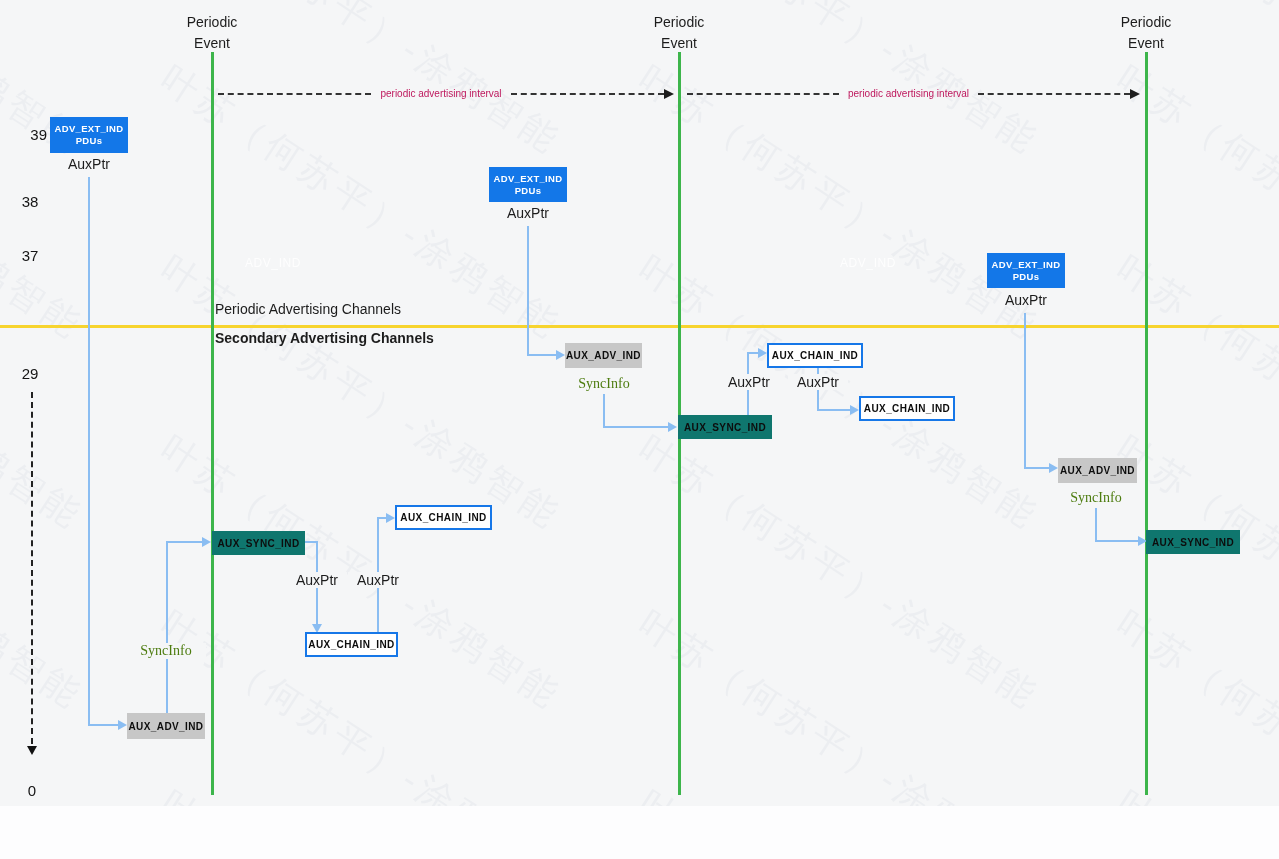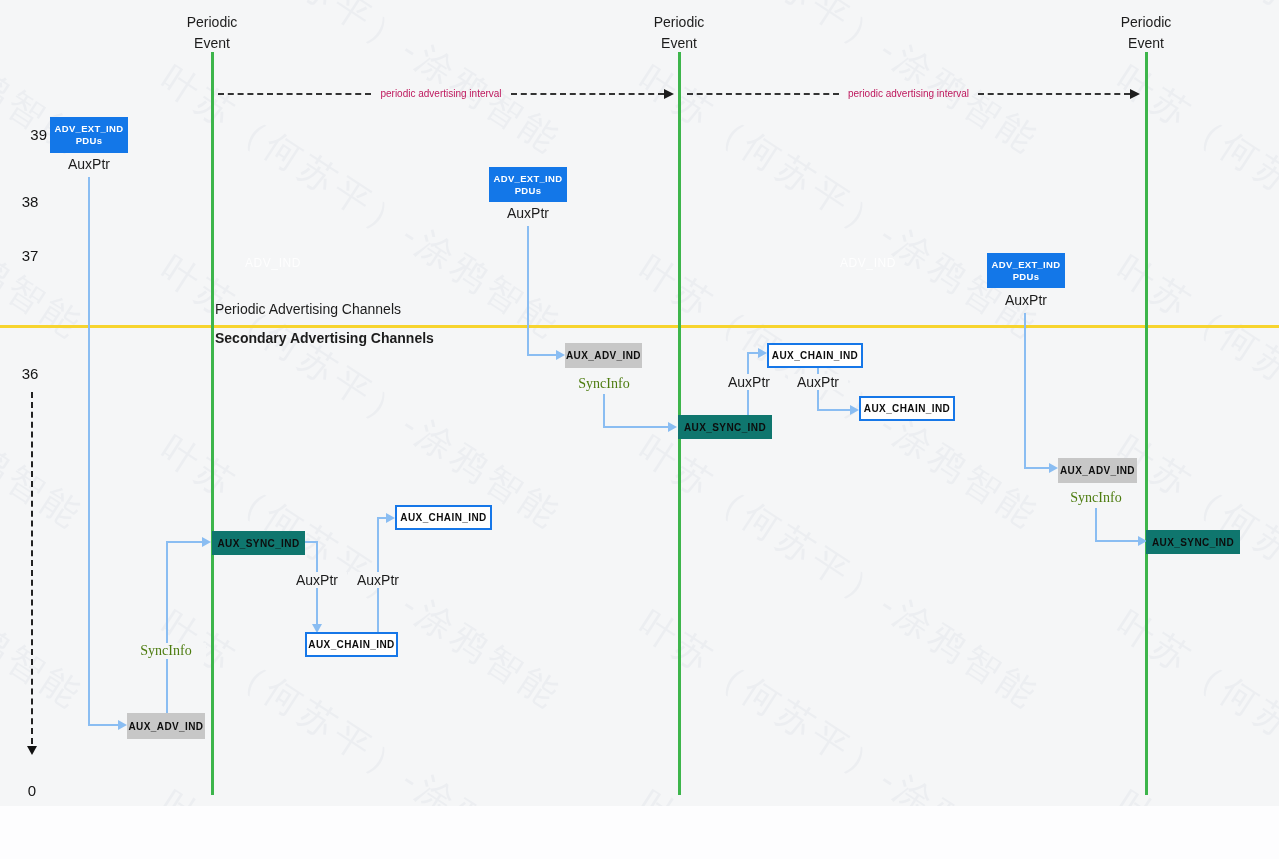--- a/index.html
+++ b/index.html
@@ -113,21 +113,21 @@
 
     <div class="t" style="left:215px;top:301px;">Periodic Advertising Channels</div>
     <div class="t" style="left:215px;top:330px;font-weight:bold;">Secondary Advertising Channels</div>
 
     <div class="faint" style="left:228px;top:256px;">ADV_IND</div>
     <div class="faint" style="left:823px;top:256px;">ADV_IND</div>
 
     <div class="axnum" style="left:13px;top:126px;text-align:right;">39</div>
     <div class="axnum" style="left:13px;top:193px;">38</div>
     <div class="axnum" style="left:13px;top:247px;">37</div>
-    <div class="axnum" style="left:13px;top:365px;">36</div>
+    <div class="axnum" style="left:13px;top:365px;">29</div>
     <div class="axdash" style="left:31px;top:392px;height:352px;"></div>
     <div class="arr-d black" style="left:27px;top:746px;"></div>
     <div class="axnum" style="left:15px;top:782px;">0</div>
 
     <div class="box pdu" style="left:50px;top:117px;width:78px;height:36px;">
       <span>ADV_EXT_IND</span>
       <span>PDUs</span>
     </div>
     <div class="t tc" style="left:59px;top:156px;width:60px;">AuxPtr</div>
 

